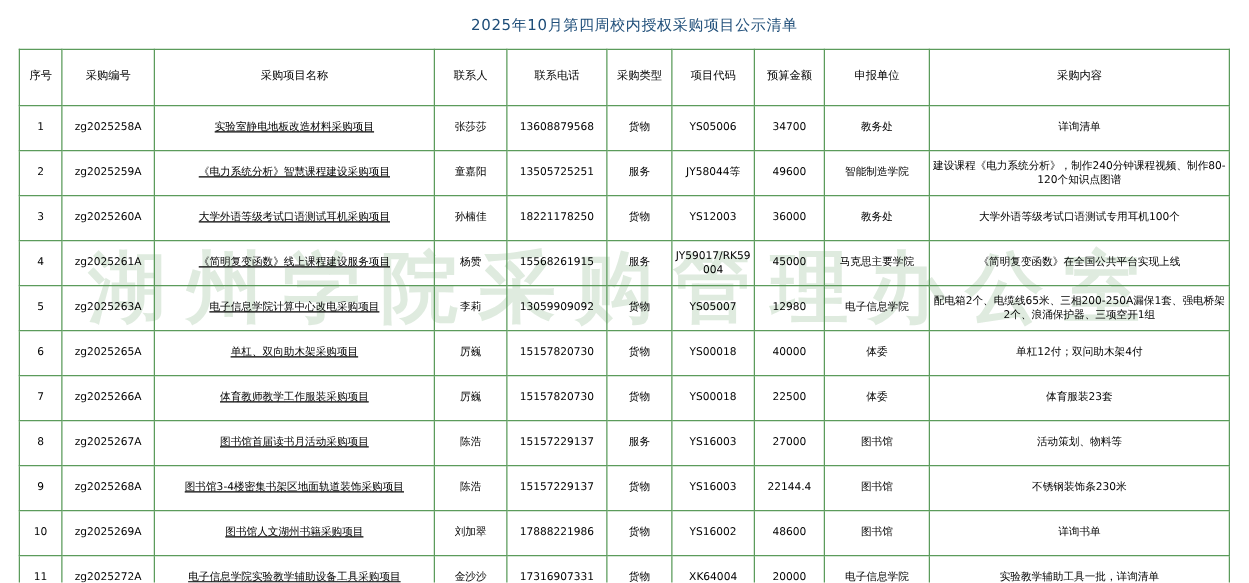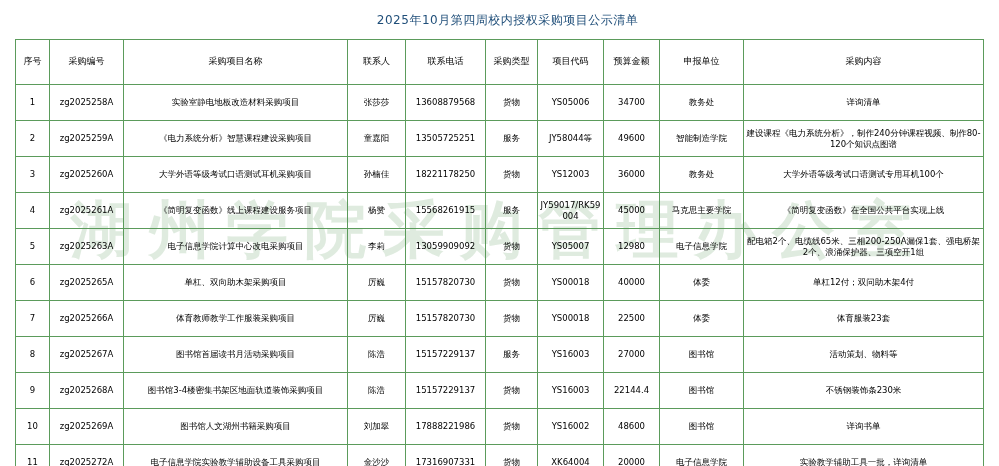--- a/index.html
+++ b/index.html
@@ -78,21 +78,21 @@
   .col0 { width: 34px; }
   .col1 { width: 74px; }
   .col2 { width: 224px; }
   .col3 { width: 58px; }
   .col4 { width: 80px; }
   .col5 { width: 52px; }
   .col6 { width: 66px; }
   .col7 { width: 56px; }
   .col8 { width: 84px; }
   .col9 { width: 240px; }
-  .cell-left { text-align: center; }
+  .cell-left { text-align: center; text-decoration: underline; }
 </style>
 </head>
 <body>
 
 <div class="page">
 
   <div class="watermark">湖州学院采购管理办公室</div>
 
   <div class="doc-title">2025年10月第四周校内授权采购项目公示清单</div>
 

